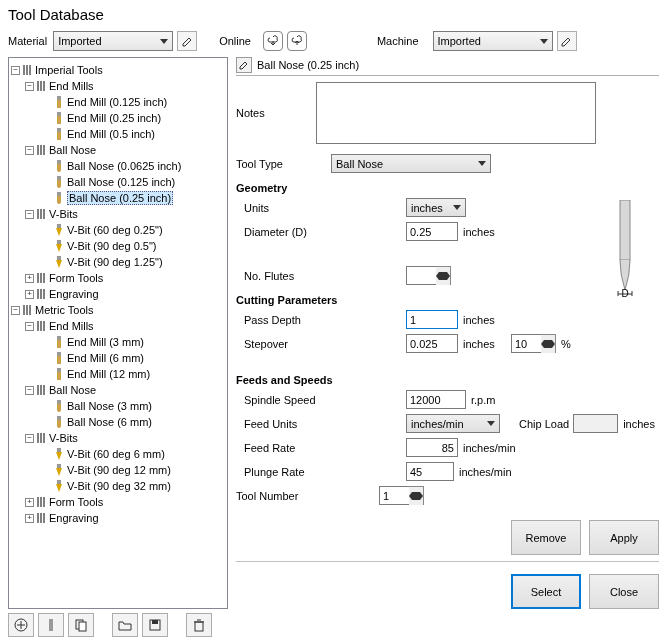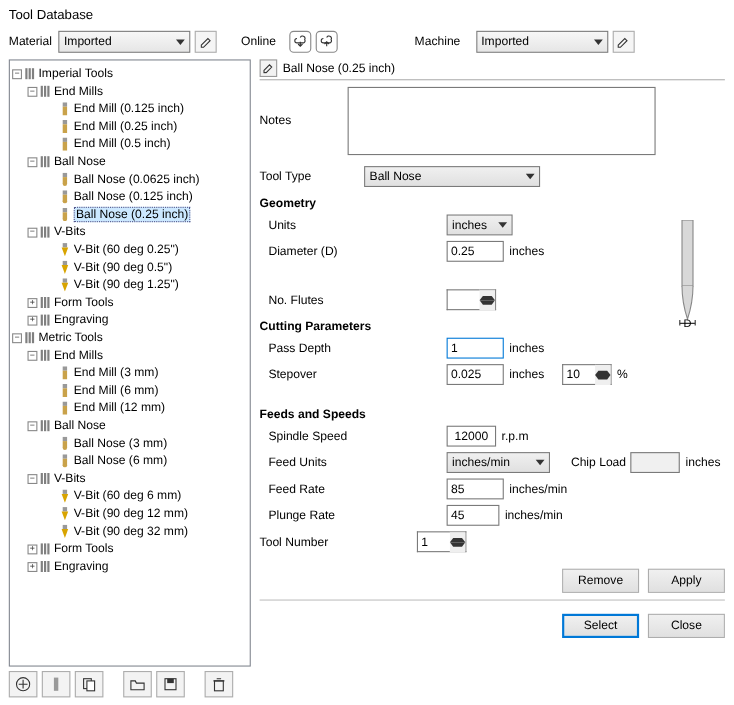--- a/index.html
+++ b/index.html
@@ -8,21 +8,21 @@
     font-family: "Segoe UI", Tahoma, sans-serif;
     font-size: 11px;
     background: #fff;
     width: 667px;
     height: 641px;
     overflow: hidden;
     color: #000;
   }
   .titlebar {
     padding: 6px 8px 4px 8px;
-    font-size: 12px;
+    font-size: 15px;
   }
   .toprow {
     display: flex;
     align-items: center;
     padding: 4px 8px 6px 8px;
   }
   .toprow .lbl { font-weight: normal; margin-right: 6px; }
   .toprow .sel {
     border: 1px solid #7a7a7a;
     background: linear-gradient(#f7f7f7,#e6e6e6);
@@ -150,21 +150,21 @@
     right: 22px;
     top: 200px;
     width: 40px;
     text-align:center;
     font-size:10px;
   }
   .btnrow {
     display:flex; justify-content:flex-end; gap:8px; margin-top:6px;
   }
   .btn {
-    width: 70px; height: 22px;
+    width: 70px; height: 35px;
     border: 1px solid #adadad;
     background: linear-gradient(#f0f0f0,#e0e0e0);
     display:flex; align-items:center; justify-content:center;
   }
   .btn.primary { border: 2px solid #0078d7; }
   .hr { border-top: 1px solid #c0c0c0; margin: 6px 0; }
   .bottombar {
     display:flex;
     padding: 4px 8px 8px 8px;
     align-items: center;
@@ -641,36 +641,36 @@
             <div class="tri-dn"></div>
           </div>
         </div>
       <span class="unit-lbl">%</span>
     </div>
 
     <div style="height:12px"></div>
     <div class="sect">Feeds and Speeds</div>
     <div class="field-row" style="padding-left:8px">
       <span class="flabel2">Spindle Speed</span>
-      <input class="tin" style="width: 45px; text-align: center;" value="12000">
+      <input class="tin" style="width: 60px;" value="12000">
       <span class="unit-lbl">r.p.m</span>
     </div>
     <div class="field-row" style="padding-left:8px">
       <span class="flabel2">Feed Units</span>
       <div class="dd" style="width:94px">
         <span>inches/min</span>
         <span class="caret"></span>
       </div>
       <span style="margin-left:19px">Chip Load</span>
       <input class="tin" style="width: 45px; margin-left: 4px; background: rgb(240, 240, 240);" readonly="" value="">
       <span class="unit-lbl">inches</span>
     </div>
     <div class="field-row" style="padding-left:8px">
       <span class="flabel2">Feed Rate</span>
-      <input class="tin" style="width: 52px;" value="85">
+      <input class="tin" style="width: 52px; text-align: right;" value="85">
       <span class="unit-lbl">inches/min</span>
     </div>
     <div class="field-row" style="padding-left:8px">
       <span class="flabel2">Plunge Rate</span>
       <input class="tin" style="width: 48px;" value="45">
       <span class="unit-lbl">inches/min</span>
     </div>
 
     <div class="field-row">
       <span class="flabel2 bold" style="padding-left:0;width:143px">Tool Number</span>

